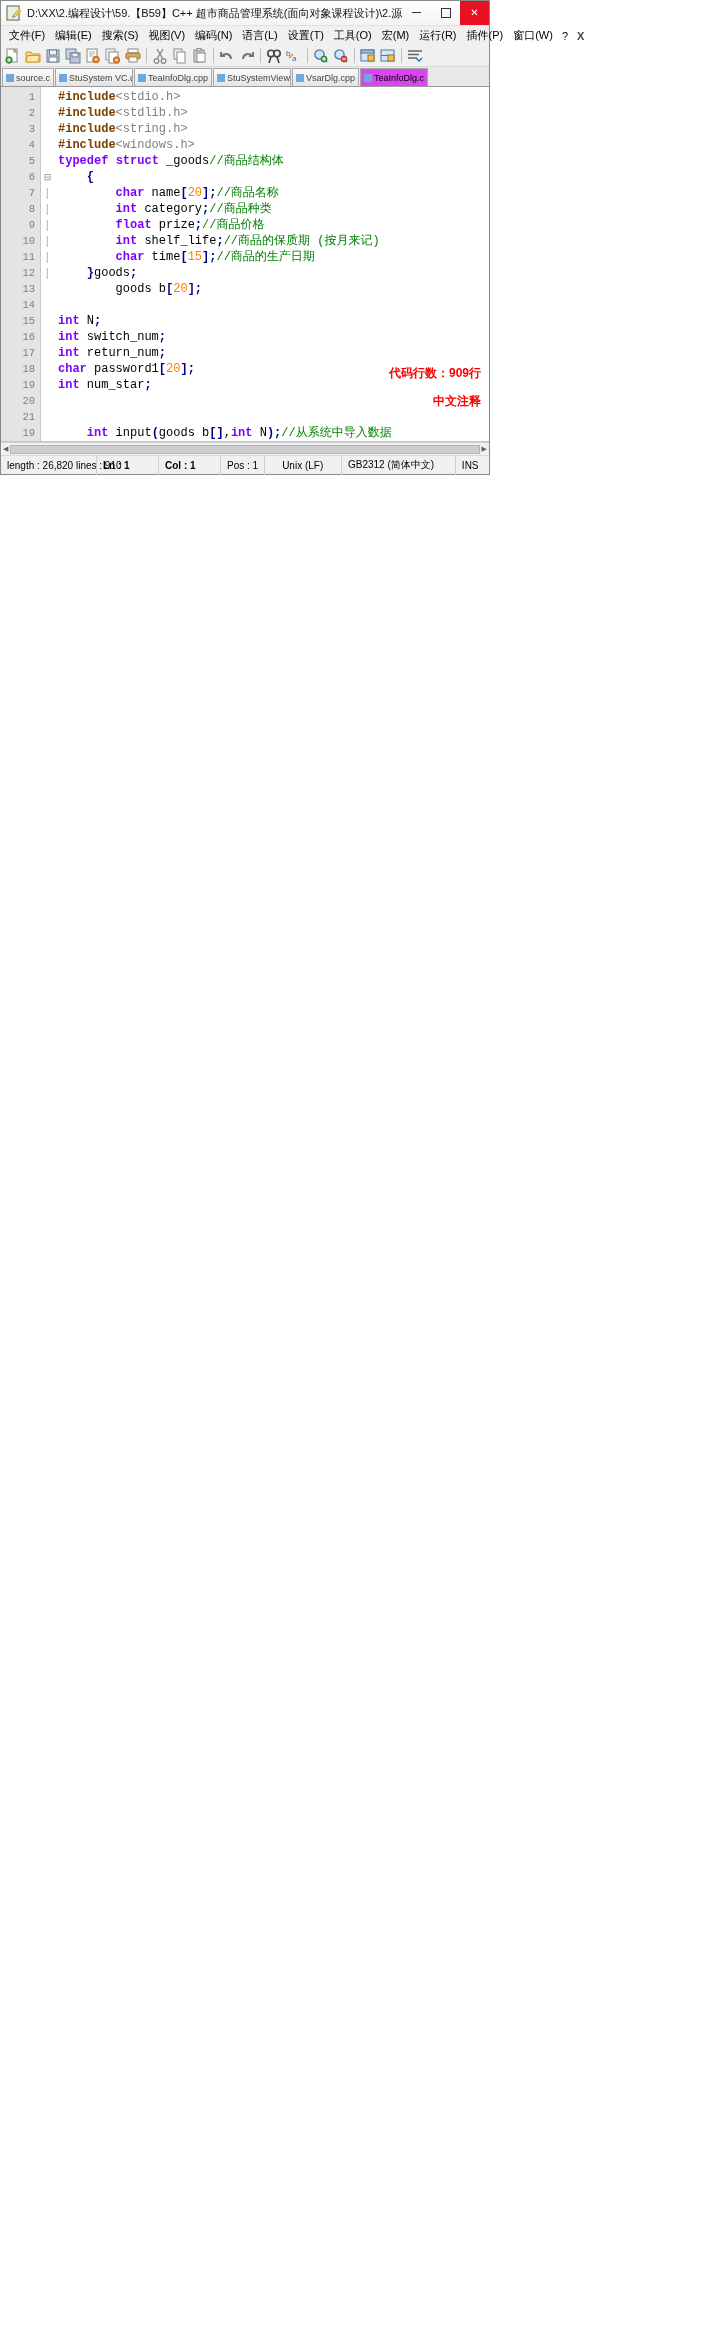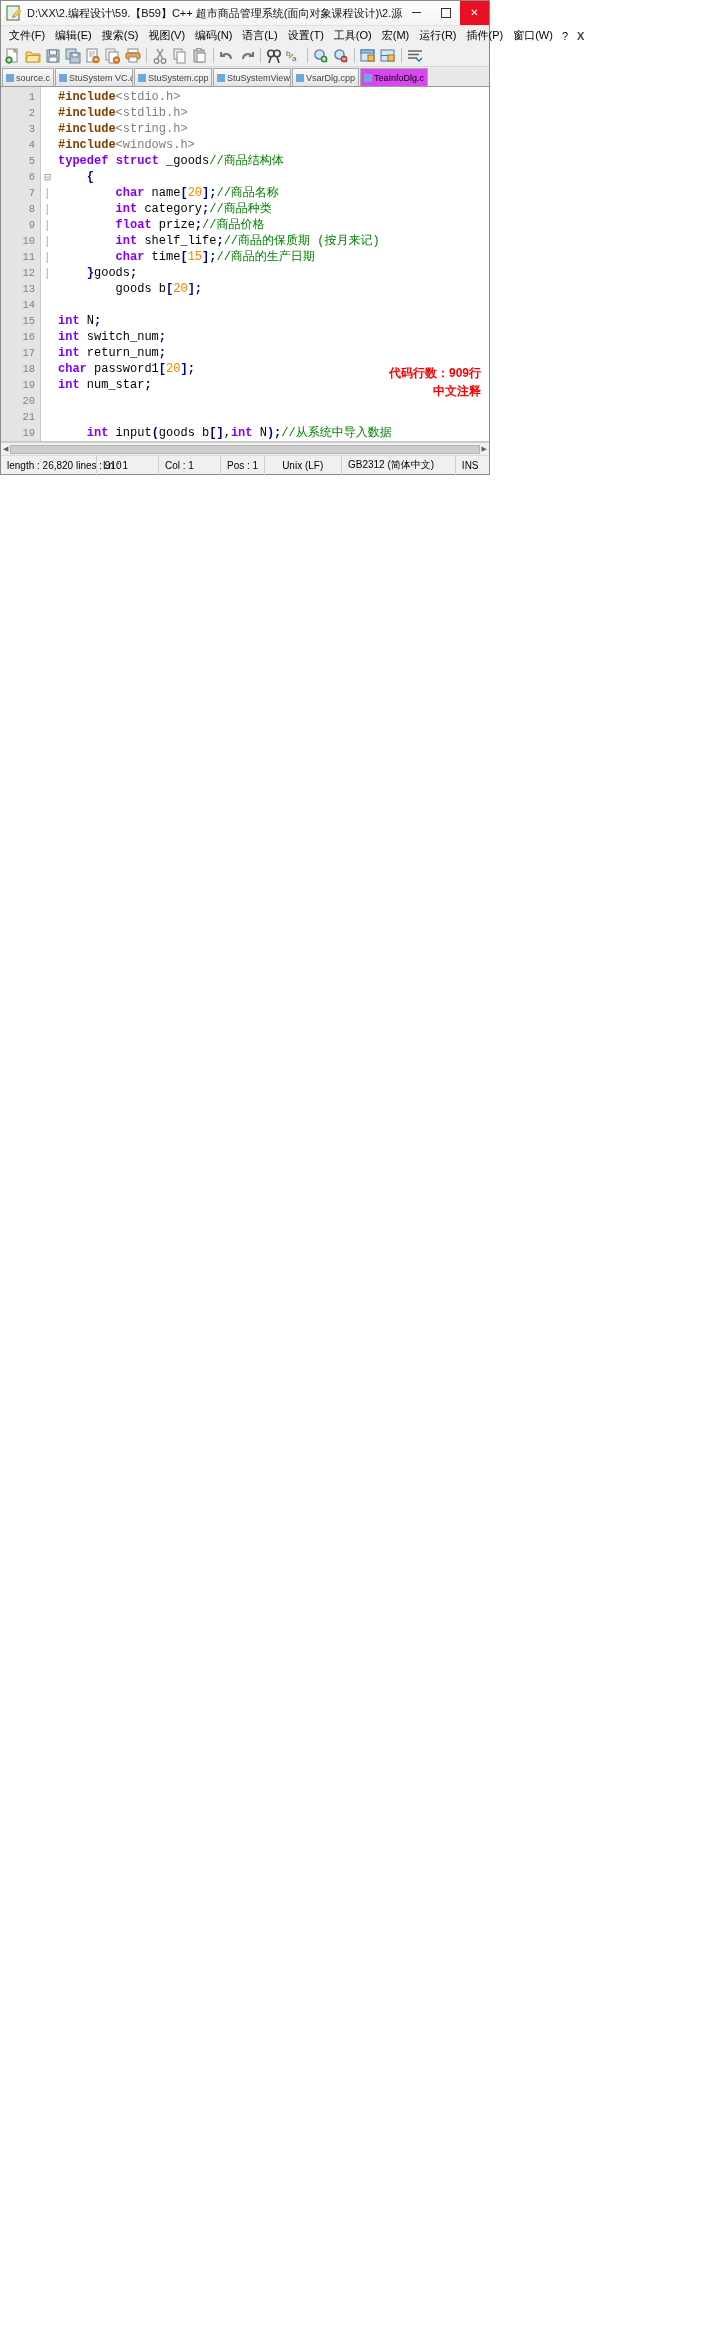--- a/index.html
+++ b/index.html
@@ -119,21 +119,21 @@
   .hscroll .arw { font-size: 7px; color: #606060; }
   .hscroll .thumb { height: 9px; background: #cdcdcd; border: 1px solid #b5b5b5; flex: 1 1 auto; margin: 0 2px;}
 
   .npp-status {
     height: 19px; background: #f0f0f0; display: flex; align-items: center;
     font-size: 10px; color: #000; border-top: 1px solid #d9d9d9;
   }
   .npp-status .seg { padding: 0 6px; border-right: 1px solid #cfcfcf; height: 19px;
       display:flex; align-items:center; white-space: nowrap; }
   .npp-status .s1 { width: 96px; }
-  .npp-status .s2 { width: 64px; }
+  .npp-status .s2 { width: 64px; font-weight: bold; }
   .npp-status .s3 { flex: 1 1 auto; }
   .npp-status .s4 { width: 68px; margin-left: 11px; }
   .npp-status .s5 { width: 118px; }
   .npp-status .s6 { width: 34px; border-right: none; }
 
   
   .console-window {
     border: 1px solid #7a7a7a;
     background: #f0f0f0;
     position: relative;
@@ -375,21 +375,21 @@
       <span class="npp-tab">
         <span class="tabico"></span>
         <span>source.c</span>
       </span>
       <span class="npp-tab">
         <span class="tabico"></span>
         <span>StuSystem VC.db</span>
       </span>
       <span class="npp-tab">
         <span class="tabico"></span>
-        <span>StuSystem.cpp</span>
+        <span>TeaInfoDlg.cpp</span>
       </span>
       <span class="npp-tab">
         <span class="tabico"></span>
         <span>StuSystemView.cpp</span>
       </span>
       <span class="npp-tab">
         <span class="tabico"></span>
         <span>VsarDlg.cpp</span>
       </span>
       <span class="npp-tab active">
@@ -444,21 +444,21 @@
           <div></div>
           <div></div>
           <div></div>
           <div></div>
           <div></div>
           <div></div>
           <div></div>
         </div>
       <div class="code" id="codearea"><div class="ln"><span class="pp">#include</span><span class="str">&lt;stdio.h&gt;</span></div><div class="ln"><span class="pp">#include</span><span class="str">&lt;stdlib.h&gt;</span></div><div class="ln"><span class="pp">#include</span><span class="str">&lt;string.h&gt;</span></div><div class="ln"><span class="pp">#include</span><span class="str">&lt;windows.h&gt;</span></div><div class="ln"><span class="kw">typedef</span> <span class="kw">struct</span> _goods<span class="cmt">//商品结构体</span></div><div class="ln">    <span class="op">{</span></div><div class="ln">        <span class="kw">char</span> name<span class="op">[</span><span class="num">20</span><span class="op">]</span><span class="op">;</span><span class="cmt">//商品名称</span></div><div class="ln">        <span class="kw">int</span> category<span class="op">;</span><span class="cmt">//商品种类</span></div><div class="ln">        <span class="kw">float</span> prize<span class="op">;</span><span class="cmt">//商品价格</span></div><div class="ln">        <span class="kw">int</span> shelf_life<span class="op">;</span><span class="cmt">//商品的保质期 (按月来记)</span></div><div class="ln">        <span class="kw">char</span> time<span class="op">[</span><span class="num">15</span><span class="op">]</span><span class="op">;</span><span class="cmt">//商品的生产日期</span></div><div class="ln">    <span class="op">}</span>goods<span class="op">;</span></div><div class="ln">        goods b<span class="op">[</span><span class="num">20</span><span class="op">]</span><span class="op">;</span></div><div class="ln">&nbsp;</div><div class="ln"><span class="kw">int</span> N<span class="op">;</span></div><div class="ln"><span class="kw">int</span> switch_num<span class="op">;</span></div><div class="ln"><span class="kw">int</span> return_num<span class="op">;</span></div><div class="ln"><span class="kw">char</span> password1<span class="op">[</span><span class="num">20</span><span class="op">]</span><span class="op">;</span></div><div class="ln"><span class="kw">int</span> num_star<span class="op">;</span></div><div class="ln">&nbsp;</div><div class="ln">&nbsp;</div><div class="ln">    <span class="kw">int</span> input<span class="op">(</span>goods b<span class="op">[]</span>,<span class="kw">int</span> N<span class="op">);</span><span class="cmt">//从系统中导入数据</span></div></div>
       <div class="annot" style="top:278px;">代码行数：909行</div>
-      <div class="annot" style="top:296px;">中文注释</div>
+      <div class="annot" style="top:306px;">中文注释</div>
     </div>
 
     <div class="hscroll">
       <span class="arw">◀</span>
       <span class="thumb"></span>
       <span class="arw">▶</span>
     </div>
 
     <div class="npp-status">
       <span class="seg s1">length : 26,820     lines : 910</span>

